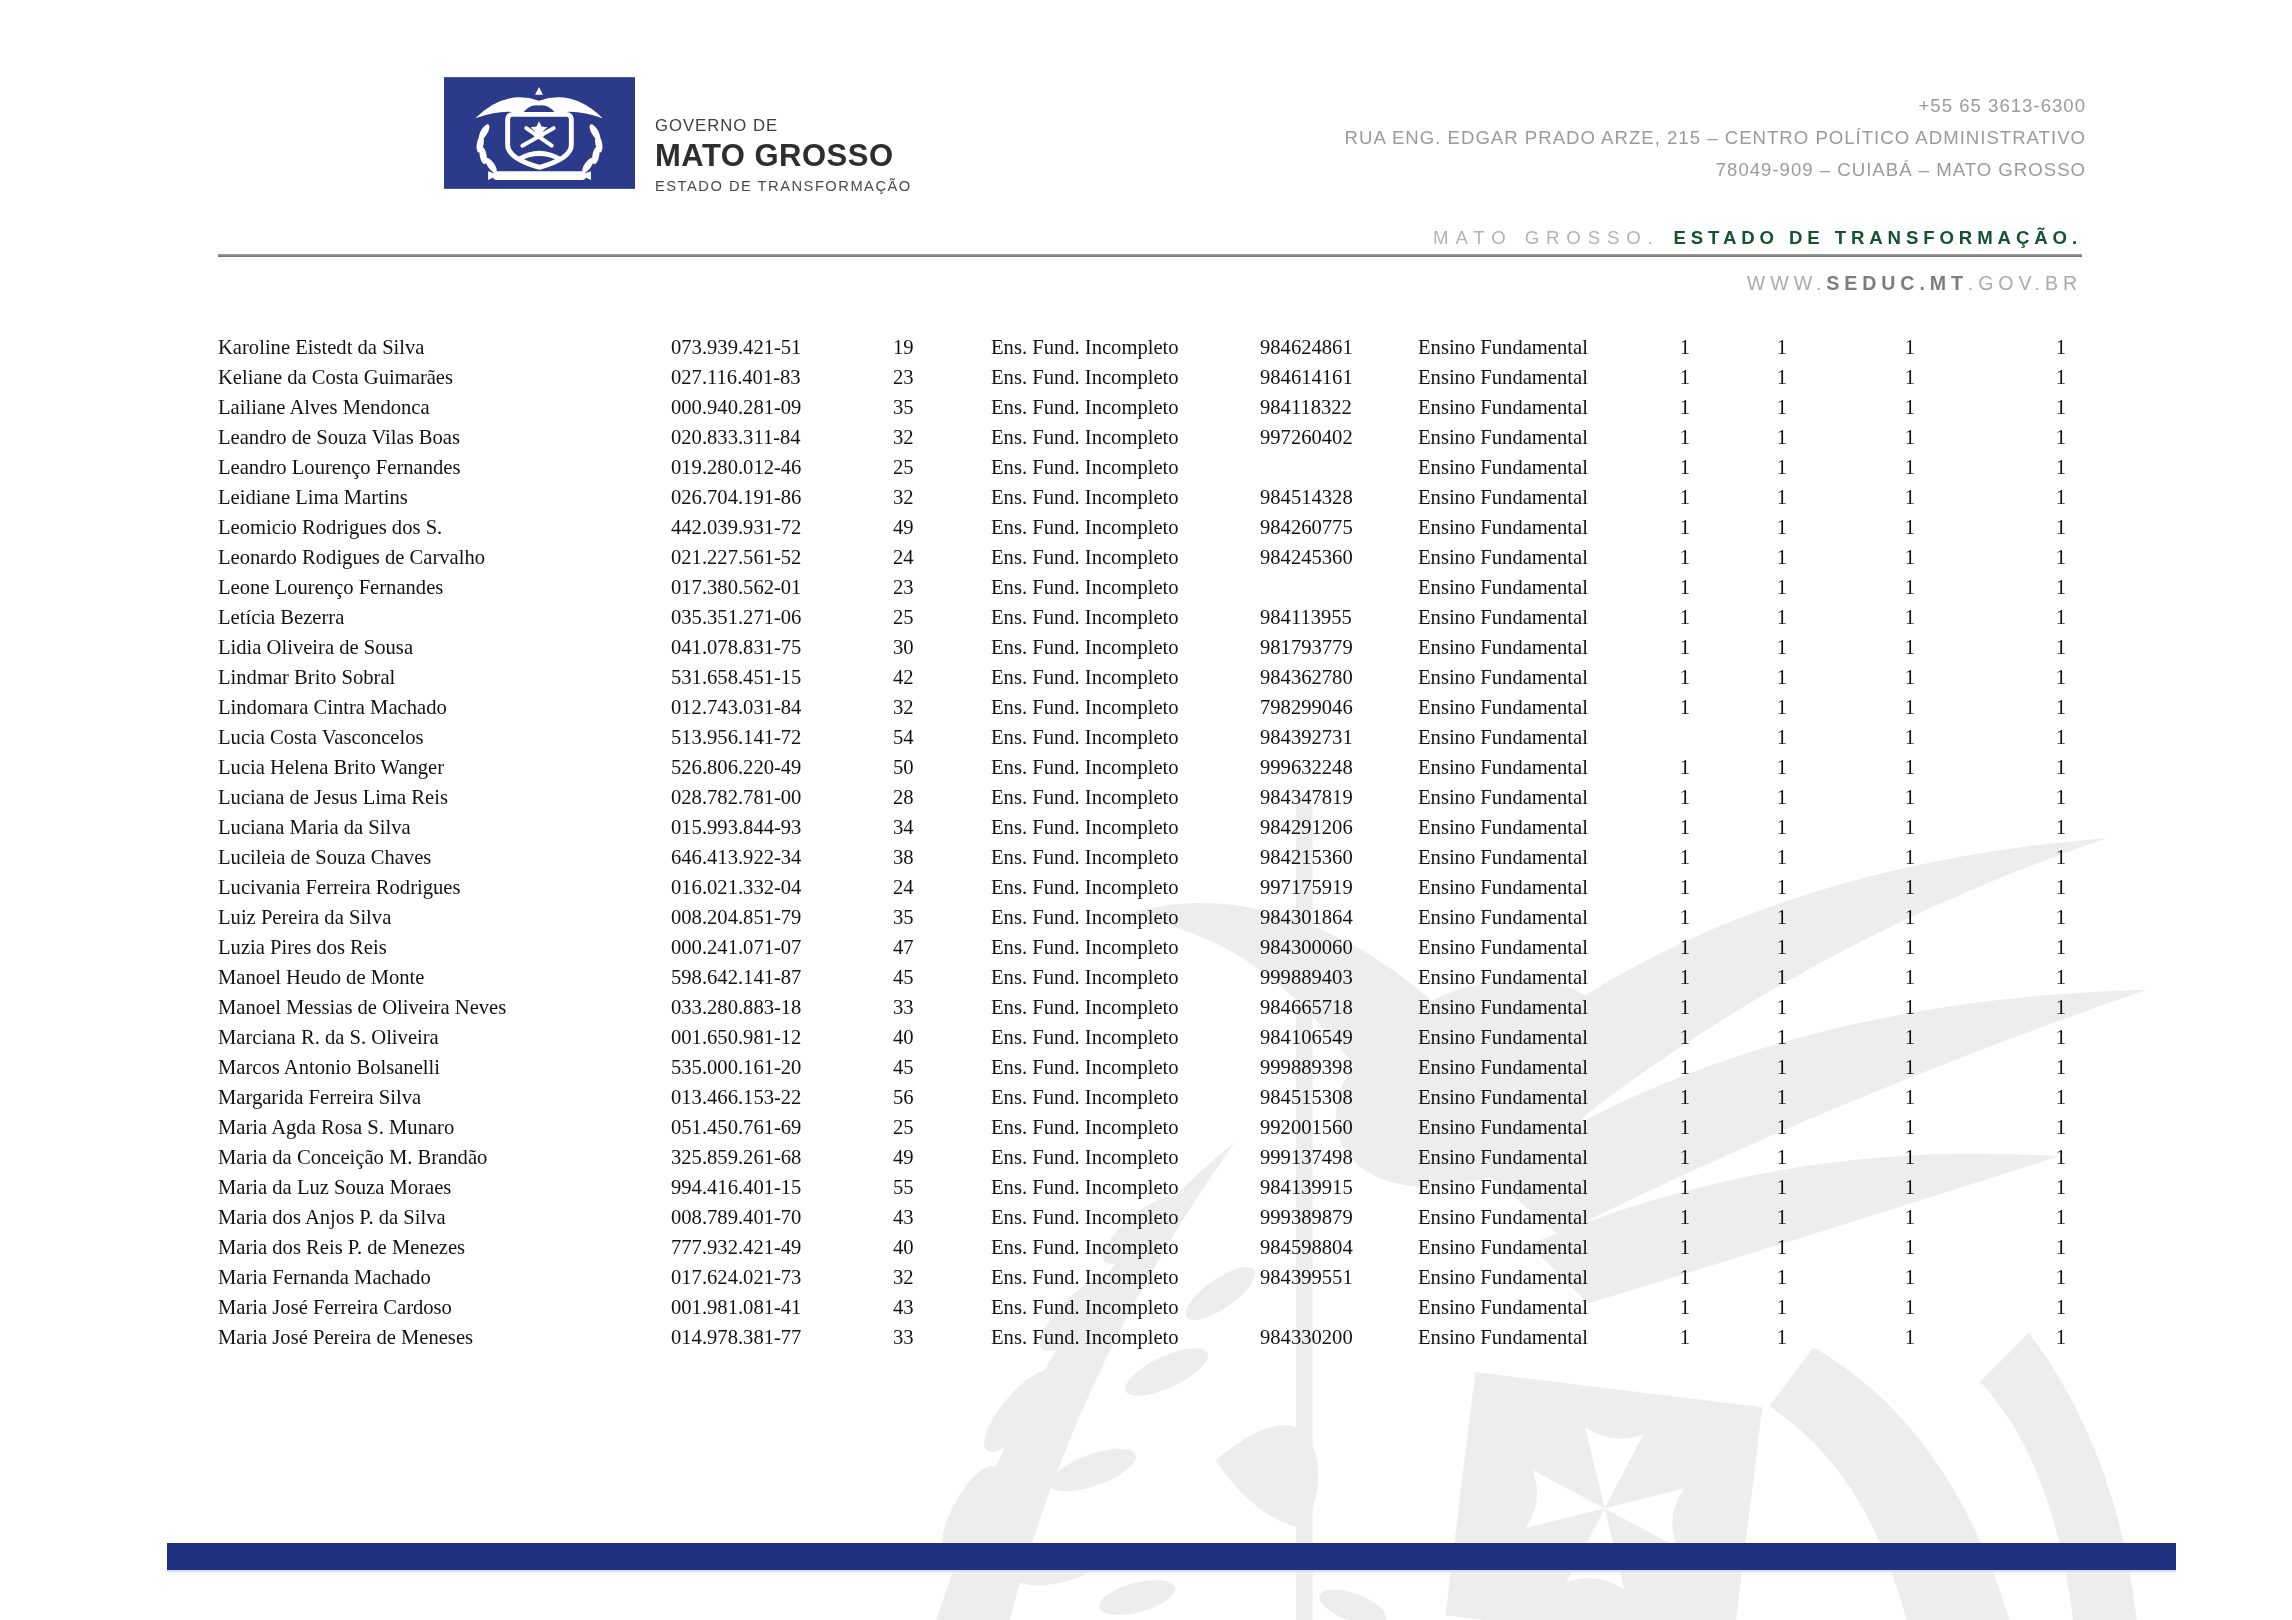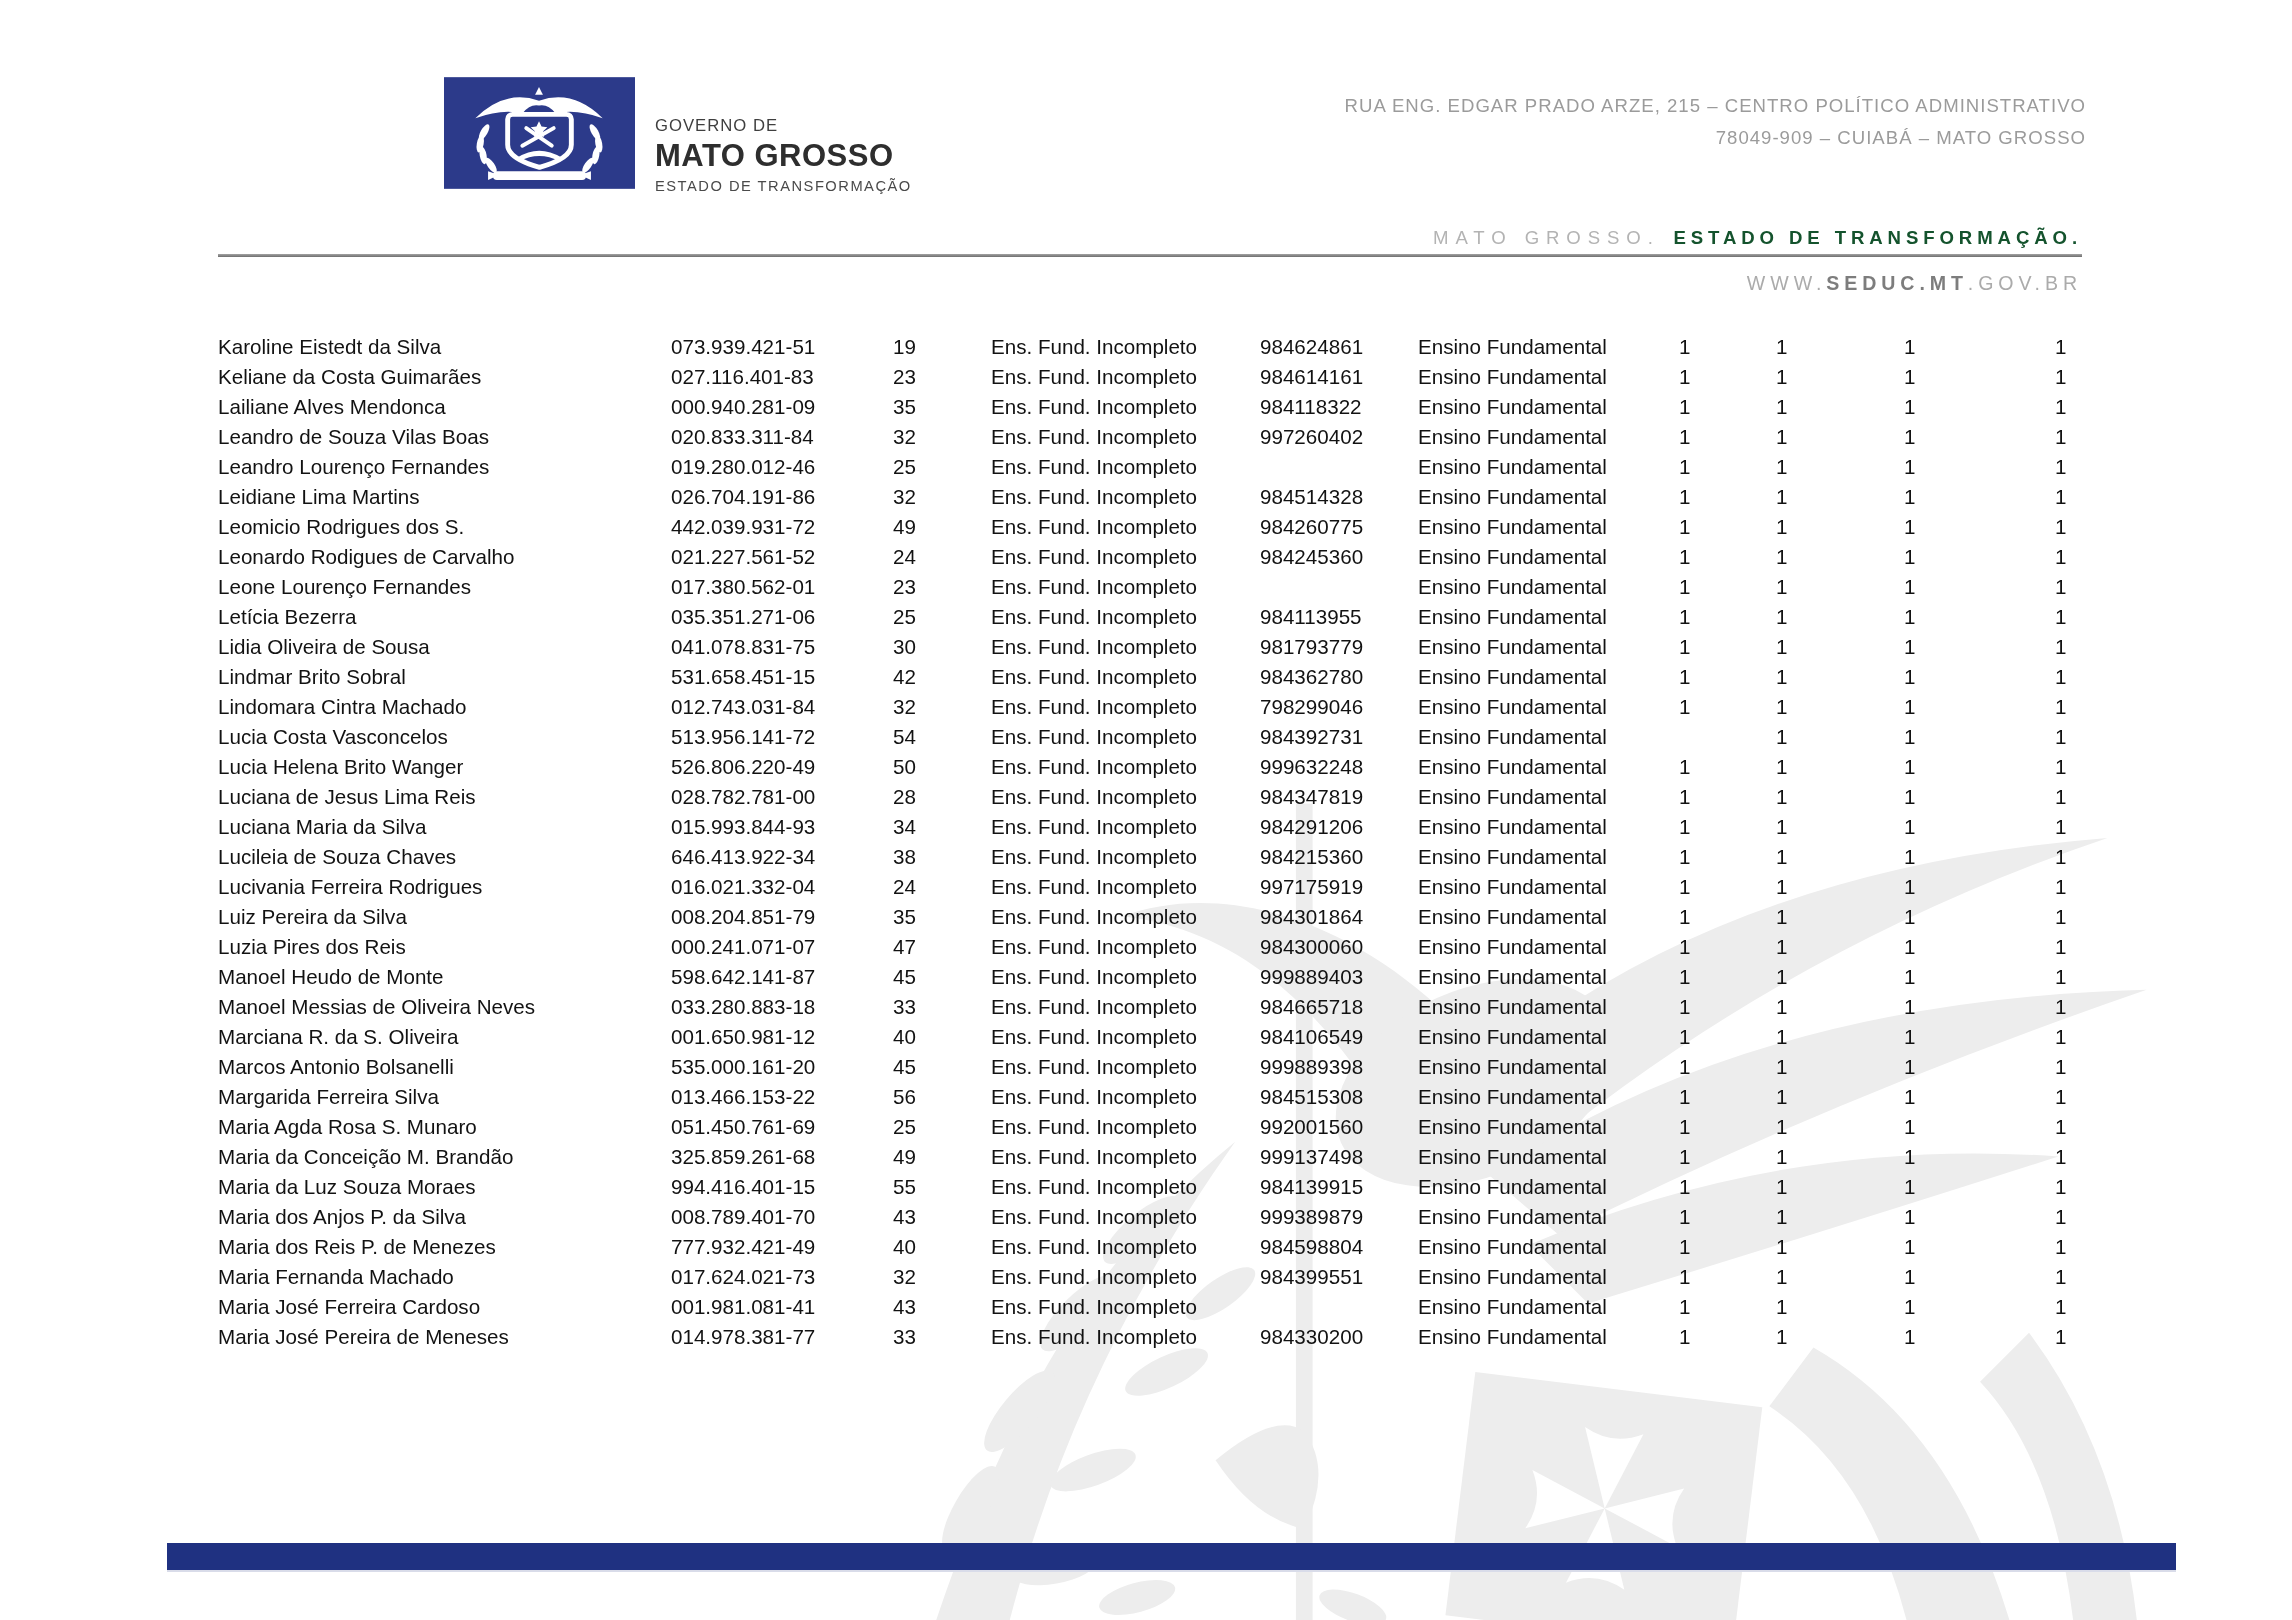--- a/index.html
+++ b/index.html
@@ -32,21 +32,21 @@
 
   .rule { position:absolute; left:218px; top:254px; width:1864px; height:2.9px; z-index:3;
           background:linear-gradient(#a3a3a3,#6f6f6f); }
 
   .website { position:absolute; right:211px; top:272px; font-size:19.6px; z-index:3; white-space:nowrap; }
   .website .w1 { color:#ababab; letter-spacing:4.9px; }
   .website .w2 { color:#7d7d7d; font-weight:bold; letter-spacing:4.9px; }
 
   
   .records { position:absolute; left:218px; top:332px; width:1980px; z-index:2; }
-  .row { position:relative; height:30px; line-height:30px; font-size:20.6px; color:#121212; white-space:nowrap; }
+  .row { position:relative; height:30px; line-height:30px; font-size:20.6px; color:#121212; white-space:nowrap;font-family:Liberation Serif, serif; }
   .row span { position:absolute; top:0; }
   .c-name  { left:0; }
   .c-cpf   { left:453px; }
   .c-age   { left:675px; }
   .c-edu   { left:773px; }
   .c-phone { left:1042px; }
   .c-level { left:1200px; }
   .c-f1 { left:1456px; width:21.6px; text-align:center; }
   .c-f2 { left:1553px; width:21.6px; text-align:center; }
   .c-f3 { left:1681px; width:21.6px; text-align:center; }
@@ -136,20 +136,21 @@
     </g>
   </svg>
 
   <div class="hdr-gov">
     <div class="g1">GOVERNO DE</div>
     <div class="g2">MATO GROSSO</div>
     <div class="g3">ESTADO DE TRANSFORMAÇÃO</div>
   </div>
 
   <div class="hdr-contact">
+    <div>+55 65 3613-6300</div>
     <div>RUA ENG. EDGAR PRADO ARZE, 215 – CENTRO POLÍTICO ADMINISTRATIVO</div>
     <div>78049-909 – CUIABÁ – MATO GROSSO</div>
   </div>
 
   <div class="tagline">
     <span class="lt">MATO GROSSO.</span><span class="bd">ESTADO DE TRANSFORMAÇÃO.</span>
   </div>
 
   <div class="rule"></div>
 

